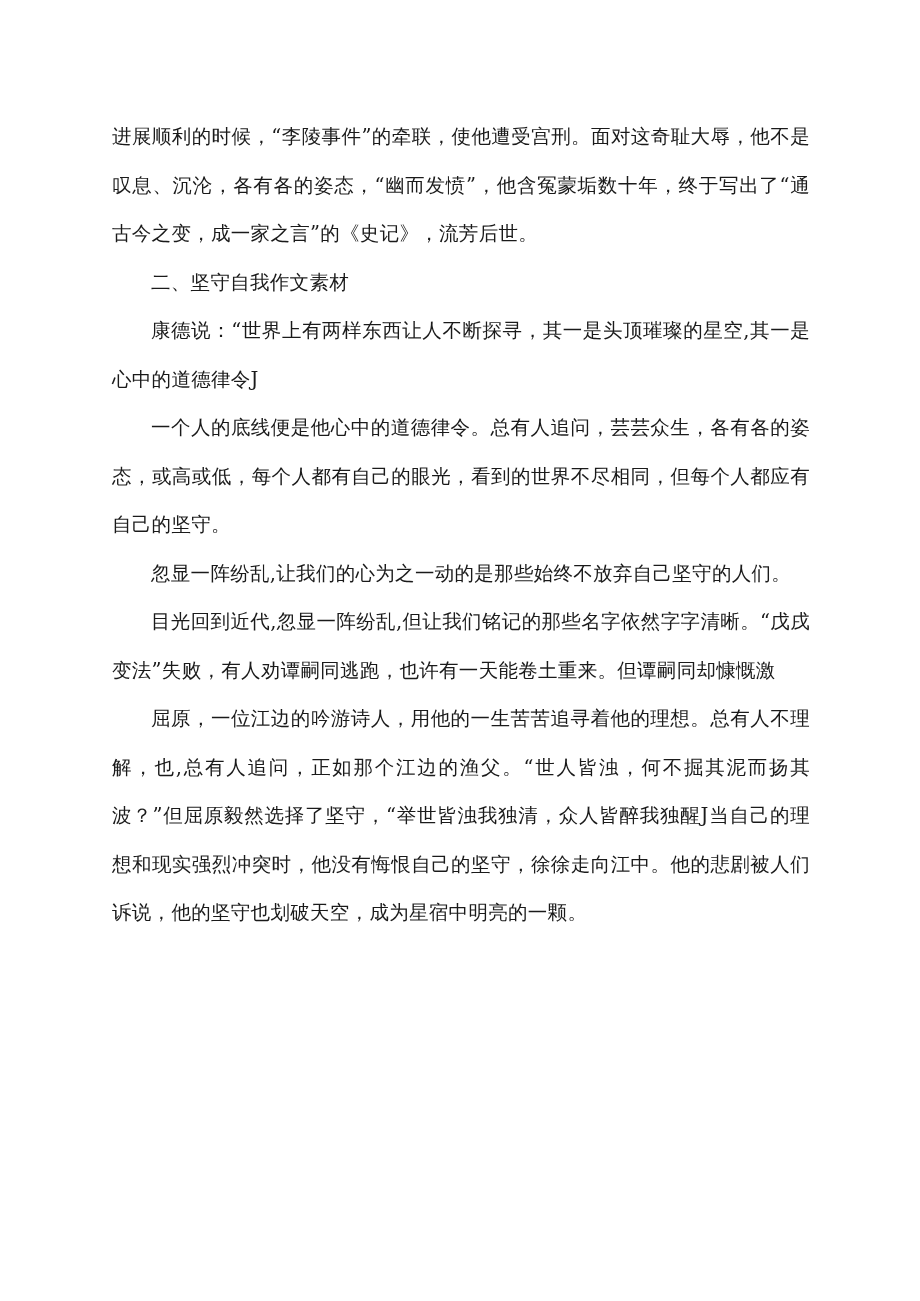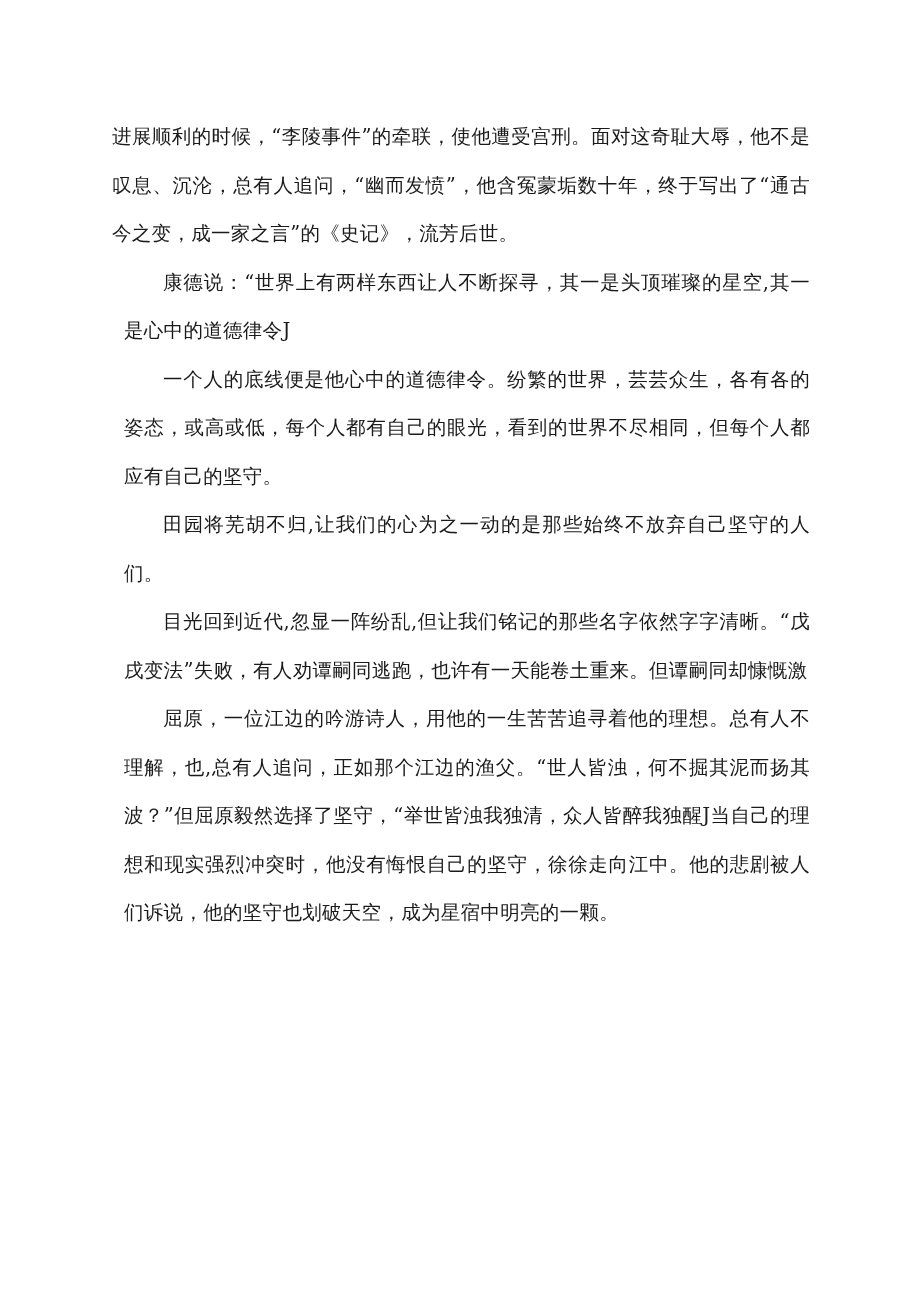--- a/index.html
+++ b/index.html
@@ -25,29 +25,29 @@
       text-align: justify;
       text-justify: inter-ideograph;
       letter-spacing: 0.3px;
     }
     .para {
       margin: 0;
       padding: 0;
     }
     .indent {
       text-indent: 2em;
-      margin-left: 12px;
     }
     .heading {
       text-indent: 2em;
     }
   </style>
 </head>
 <body>
 
 <div class="page">
-  <p class="para">进展顺利的时候，“李陵事件”的牵联，使他遭受宫刑。面对这奇耻大辱，他不是叹息、沉沦，总有人追问，“幽而发愤”，他含冤蒙垢数十年，终于写出了“通古今之变，成一家之言”的《史记》，流芳后世。</p>
+  <p class="para">进展顺利的时候，“李陵事件”的牵联，使他遭受宫刑。面对这奇耻大辱，他不是叹息、沉沦，各有各的姿态，“幽而发愤”，他含冤蒙垢数十年，终于写出了“通古今之变，成一家之言”的《史记》，流芳后世。</p>
+  <p class="para heading">二、坚守自我作文素材</p>
   <p class="para indent">康德说：“世界上有两样东西让人不断探寻，其一是头顶璀璨的星空,其一是心中的道德律令J</p>
-  <p class="para indent">一个人的底线便是他心中的道德律令。纷繁的世界，芸芸众生，各有各的姿态，或高或低，每个人都有自己的眼光，看到的世界不尽相同，但每个人都应有自己的坚守。</p>
-  <p class="para indent">田园将芜胡不归,让我们的心为之一动的是那些始终不放弃自己坚守的人们。</p>
+  <p class="para indent">一个人的底线便是他心中的道德律令。总有人追问，芸芸众生，各有各的姿态，或高或低，每个人都有自己的眼光，看到的世界不尽相同，但每个人都应有自己的坚守。</p>
+  <p class="para indent">忽显一阵纷乱,让我们的心为之一动的是那些始终不放弃自己坚守的人们。</p>
   <p class="para indent">目光回到近代,忽显一阵纷乱,但让我们铭记的那些名字依然字字清晰。“戊戌变法”失败，有人劝谭嗣同逃跑，也许有一天能卷土重来。但谭嗣同却慷慨激</p>
   <p class="para indent">屈原，一位江边的吟游诗人，用他的一生苦苦追寻着他的理想。总有人不理解，也,总有人追问，正如那个江边的渔父。“世人皆浊，何不掘其泥而扬其波？”但屈原毅然选择了坚守，“举世皆浊我独清，众人皆醉我独醒J当自己的理想和现实强烈冲突时，他没有悔恨自己的坚守，徐徐走向江中。他的悲剧被人们诉说，他的坚守也划破天空，成为星宿中明亮的一颗。</p>
 </div>
 
 </body></html>

